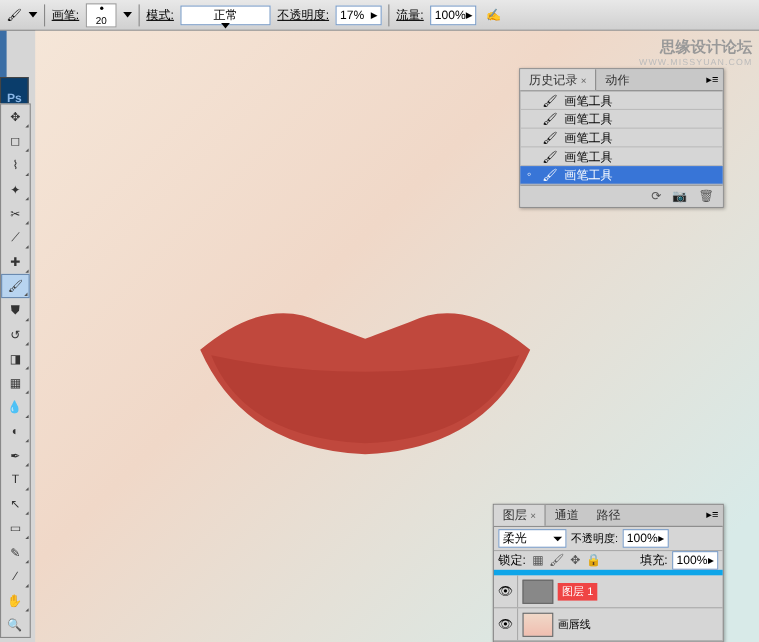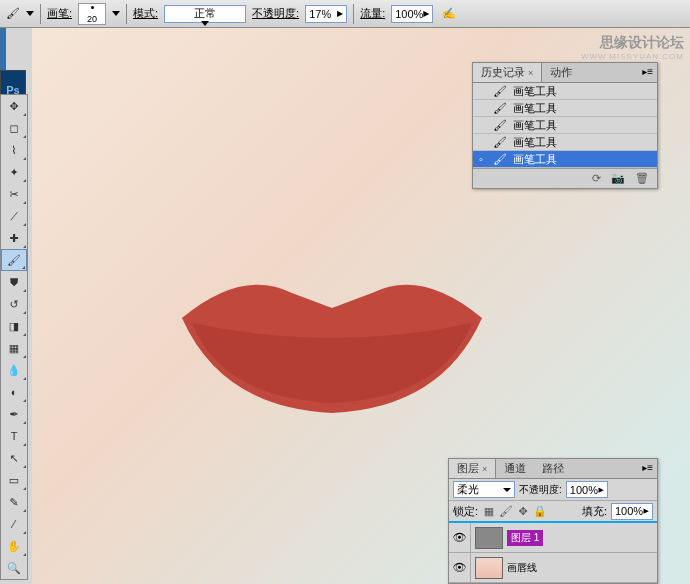--- a/index.html
+++ b/index.html
@@ -50,25 +50,25 @@
 .history-item .brush-ico { width: 14px; font-size: 11px; }
 .history-item.selected::before { content: "◦"; position: absolute; left: 6px; color: #fff; }
 .panel-footer { height: 20px; background: #d0d0d0; border-top: 1px solid #999; display: flex; justify-content: flex-end; align-items: center; gap: 10px; padding-right: 8px; font-size: 11px; color: #555; }
 
 
 .layers-panel { position: absolute; bottom: 0; right: 32px; width: 210px; background: #d6d6d6; border: 1px solid #888; box-shadow: 1px 1px 3px rgba(0,0,0,0.3); }
 .layers-opts { display: flex; align-items: center; height: 22px; padding: 0 4px; gap: 4px; border-bottom: 1px solid #aaa; }
 .blend-select { background: #fff; border: 1px solid #7a9cc6; width: 62px; height: 17px; display: flex; align-items: center; justify-content: space-between; padding: 0 3px; font-size: 10px; }
 .layers-opts .lbl { font-size: 10px; }
 .opacity-box { background: #fff; border: 1px solid #7a9cc6; width: 42px; height: 17px; display: flex; align-items: center; justify-content: space-between; padding: 0 3px; font-size: 10px; }
-.lock-row { display: flex; align-items: center; height: 22px; padding: 0 4px; gap: 4px; border-bottom: 2px solid #0ea5e9; font-size: 10px; }
+.lock-row { display: flex; align-items: center; height: 22px; padding: 0 4px; gap: 4px; border-bottom: 5px solid #0ea5e9; font-size: 10px; }
 .lock-icons { display: flex; gap: 3px; }
 .lock-icons span { width: 14px; text-align: center; color: #555; }
 .layer-item { display: flex; align-items: center; height: 30px; border-bottom: 1px solid #aaa; }
-.layer-item.selected .layer-name { background: #a21caf; color: #fff; padding: 1px 4px; }
+.layer-item.selected .layer-name { background: #ef4444; color: #fff; padding: 1px 4px; }
 .vis-eye { width: 22px; text-align: center; border-right: 1px solid #aaa; height: 100%; display: flex; align-items: center; justify-content: center; }
 .layer-thumb { width: 28px; height: 22px; border: 1px solid #666; margin: 0 4px; }
 .layer-thumb.gray { background: #888; }
 .layer-thumb.pink { background: linear-gradient(#f0d8c8, #f0beb0); }
 .layer-name { font-size: 10px; }
 </style>
 </head>
 <body>
 
 <div class="options-bar">

